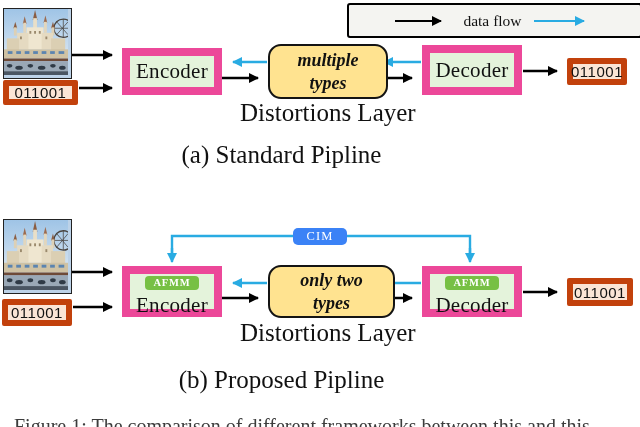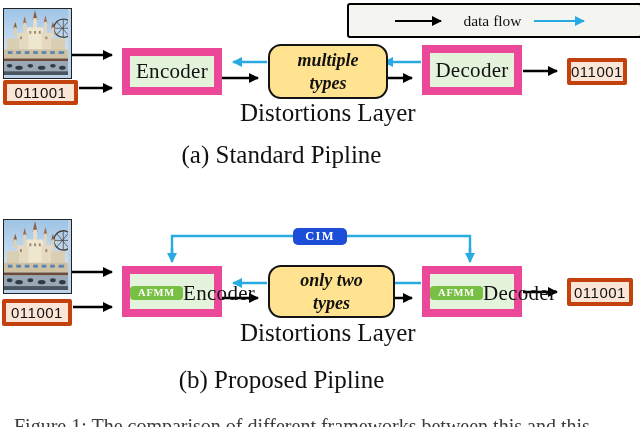--- a/index.html
+++ b/index.html
@@ -4,30 +4,30 @@
 <style>
   html,body{margin:0;padding:0;background:#fff;}
   #canvas{
     position:relative;width:640px;height:427px;background:#fff;overflow:hidden;
     font-family:"Liberation Serif",serif;color:#111;
   }
   .abs{position:absolute;}
   svg.layer{position:absolute;left:0;top:0;z-index:1;}
   .node{z-index:2;box-sizing:border-box;display:flex;align-items:center;justify-content:center;}
   .greenbox{background:#E4F3DB;border:8px solid #ec4899;font-size:21px;letter-spacing:.3px;}
-  .greenbox.col{flex-direction:row;justify-content:flex-start;padding-top:2px;}
+  .greenbox.col{flex-direction:column;justify-content:flex-start;padding-top:2px;}
   .distbox{background:#FFE390;border:2.5px solid #141414;border-radius:13px;
            flex-direction:column;font-weight:bold;font-style:italic;font-size:18px;line-height:1.25;}
-  .bitsbox{background:#FBE5D6;border:4px solid #c2410c;border-radius:2px;
+  .bitsbox{background:#FBE5D6;border:6px solid #c2410c;border-radius:2px;
            font-family:"Liberation Sans",sans-serif;font-size:15px;letter-spacing:.5px;}
   .distlabel{z-index:2;font-size:25px;text-align:center;white-space:nowrap;}
   .caption{z-index:2;left:2px;width:559px;text-align:center;font-size:25px;}
   .badge-afmm{background:#77C044;color:#fff;border-radius:4px;font-weight:bold;
               font-size:10.5px;letter-spacing:.8px;padding:0px 8px;line-height:14px;z-index:3;}
-  .badge-cim{background:#1d4ed8;color:#fff;border-radius:5px;font-weight:bold;z-index:3;
+  .badge-cim{background:#3b82f6;color:#fff;border-radius:5px;font-weight:normal;z-index:3;
              font-size:12.5px;letter-spacing:1.2px;display:flex;align-items:center;justify-content:center;}
   .photo{z-index:2;border:1.5px solid #222;background:#bcd2e8;}
   .photo svg{display:block;}
   #legend{left:347px;top:3px;width:291px;height:31px;background:#F4F4F1;border:2px solid #000;
           border-radius:3px;z-index:2;display:flex;align-items:center;justify-content:center;gap:11px;
           font-size:15.5px;}
   #figcaption{left:14px;top:415px;width:620px;font-size:20px;color:#3c3c3c;z-index:2;white-space:nowrap;}
 </style>
 </head>
 <body>

